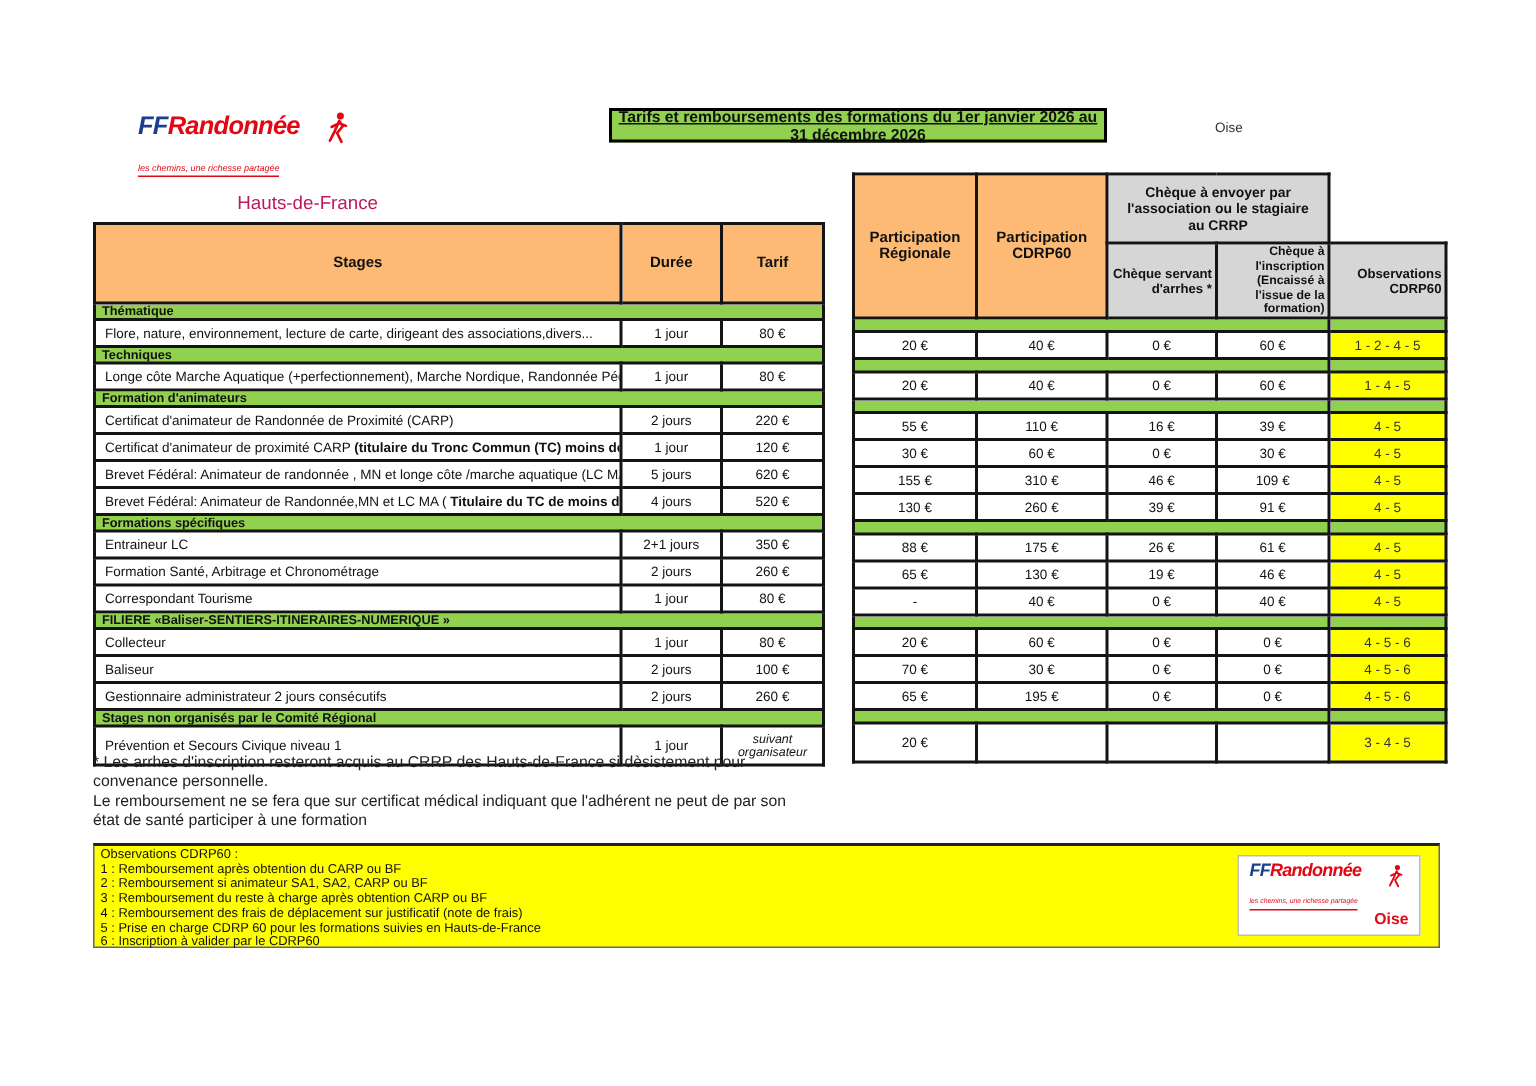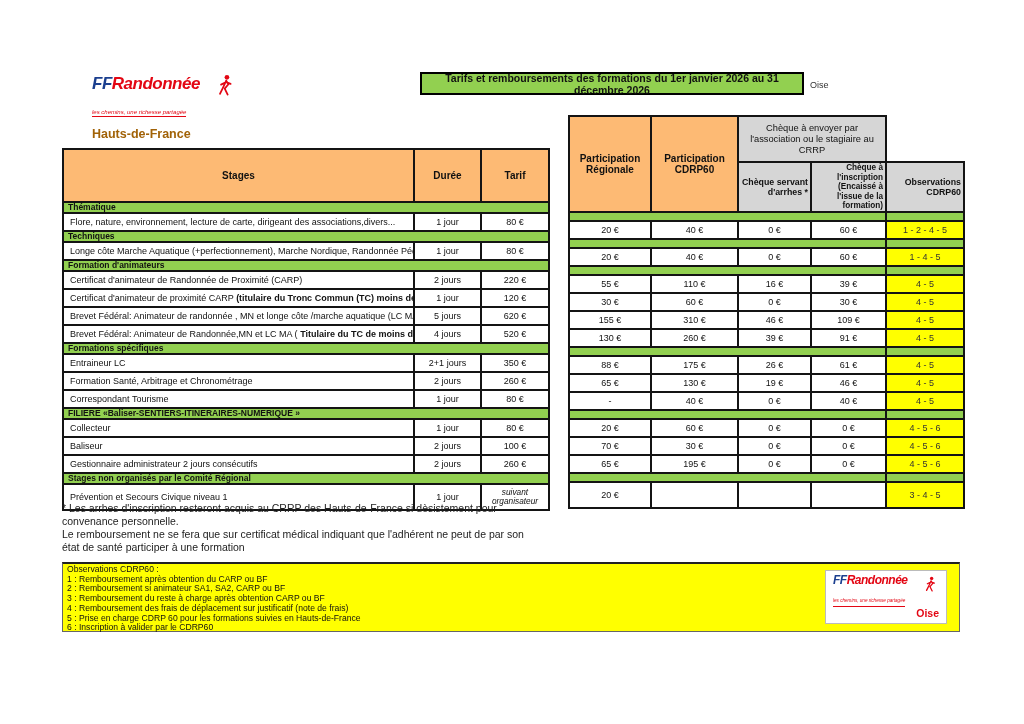--- a/index.html
+++ b/index.html
@@ -7,41 +7,41 @@
   body { font-family:"Liberation Sans", sans-serif; }
   .page { position:relative; width:1024px; height:724px; background:#ffffff; overflow:hidden; }
 
   
   .logo-main { position:absolute; left:92px; top:74px; width:160px; }
   .brand-line { display:flex; align-items:flex-start; gap:15px; }
   .brand-text { font-weight:bold; font-style:italic; font-size:17px; letter-spacing:-0.5px; white-space:nowrap; }
   .brand-ff { color:#1b3f8f; }
   .brand-rest { color:#e30613; }
   .tagline { color:#e30613; font-size:6px; font-style:italic; margin-top:1px; border-bottom:1px solid #e30613; display:inline-block; padding-bottom:1px; }
-  .region-label { color:#a16207; font-weight:bold; font-size:12.5px; text-align:left; margin-top:9px; }
+  .region-label { color:#be185d; font-weight:normal; font-size:12.5px; text-align:right; margin-top:9px; }
   .walker { flex:0 0 auto; }
 
   
-  .title-box { position:absolute; left:420px; top:72px; width:384px; height:23px; background:#92D050;
+  .title-box { position:absolute; left:406px; top:72px; width:332px; height:23px; background:#92D050;
     border:2px solid #000; display:flex; align-items:center; justify-content:center;
-    font-size:10.5px; font-weight:bold; color:#111; text-align:center; }
+    font-size:10.5px; font-weight:bold; color:#111; text-align:center;text-decoration:underline; }
   .oise-top { position:absolute; left:810px; top:80px; font-size:9px; color:#333; }
 
   
   .tables { position:absolute; left:62px; top:115px; width:901px; }
   table { border-collapse:collapse; table-layout:fixed; }
   td { border:2px solid #141414; color:#111; vertical-align:middle; overflow:hidden; }
 
   .tbl-left  { position:absolute; left:0; top:33px; width:486px; }
   .tbl-right { position:absolute; left:506px; top:0;  width:395px; }
 
   .hdr { background:#fdba74; font-weight:bold; font-size:10px; text-align:center; }
   .tbl-left .hdr { height:53px; }
   .hdr-sub { background:#d6d6d6; font-weight:bold; font-size:8.8px; text-align:right; line-height:10px; height:38px; padding:0 2px; }
-  .hdr-cheque { background:#d6d6d6; font-weight:normal; font-size:9.3px; text-align:center; height:46px; padding:0 6px; line-height:11px; }
+  .hdr-cheque { background:#d6d6d6; font-weight:bold; font-size:9.3px; text-align:center; height:46px; padding:0 6px; line-height:11px; }
   .hdr-insc { font-size:8.2px; line-height:9.5px; }
   .nob { border:none; background:#fff; }
 
   .sec { background:#92D050; font-weight:bold; font-size:8.5px; height:9px; line-height:9px; padding:0 0 0 4px; white-space:nowrap; }
   .stage { font-size:9px; padding:0 4px 0 6px; height:18px; white-space:nowrap; }
   .cen { text-align:center; font-size:9px; height:18px; }
   .val { text-align:center; font-size:9px; height:18px; background:#fff; }
   .obs { text-align:center; font-size:9px; background:#FFFF00; color:#333; height:18px; }
   tr.tall .stage, tr.tall .cen, tr.tall .val, tr.tall .obs { height:26px; }
   .tarif-italic { font-style:italic; font-size:8.3px; line-height:9px; white-space:normal; }

